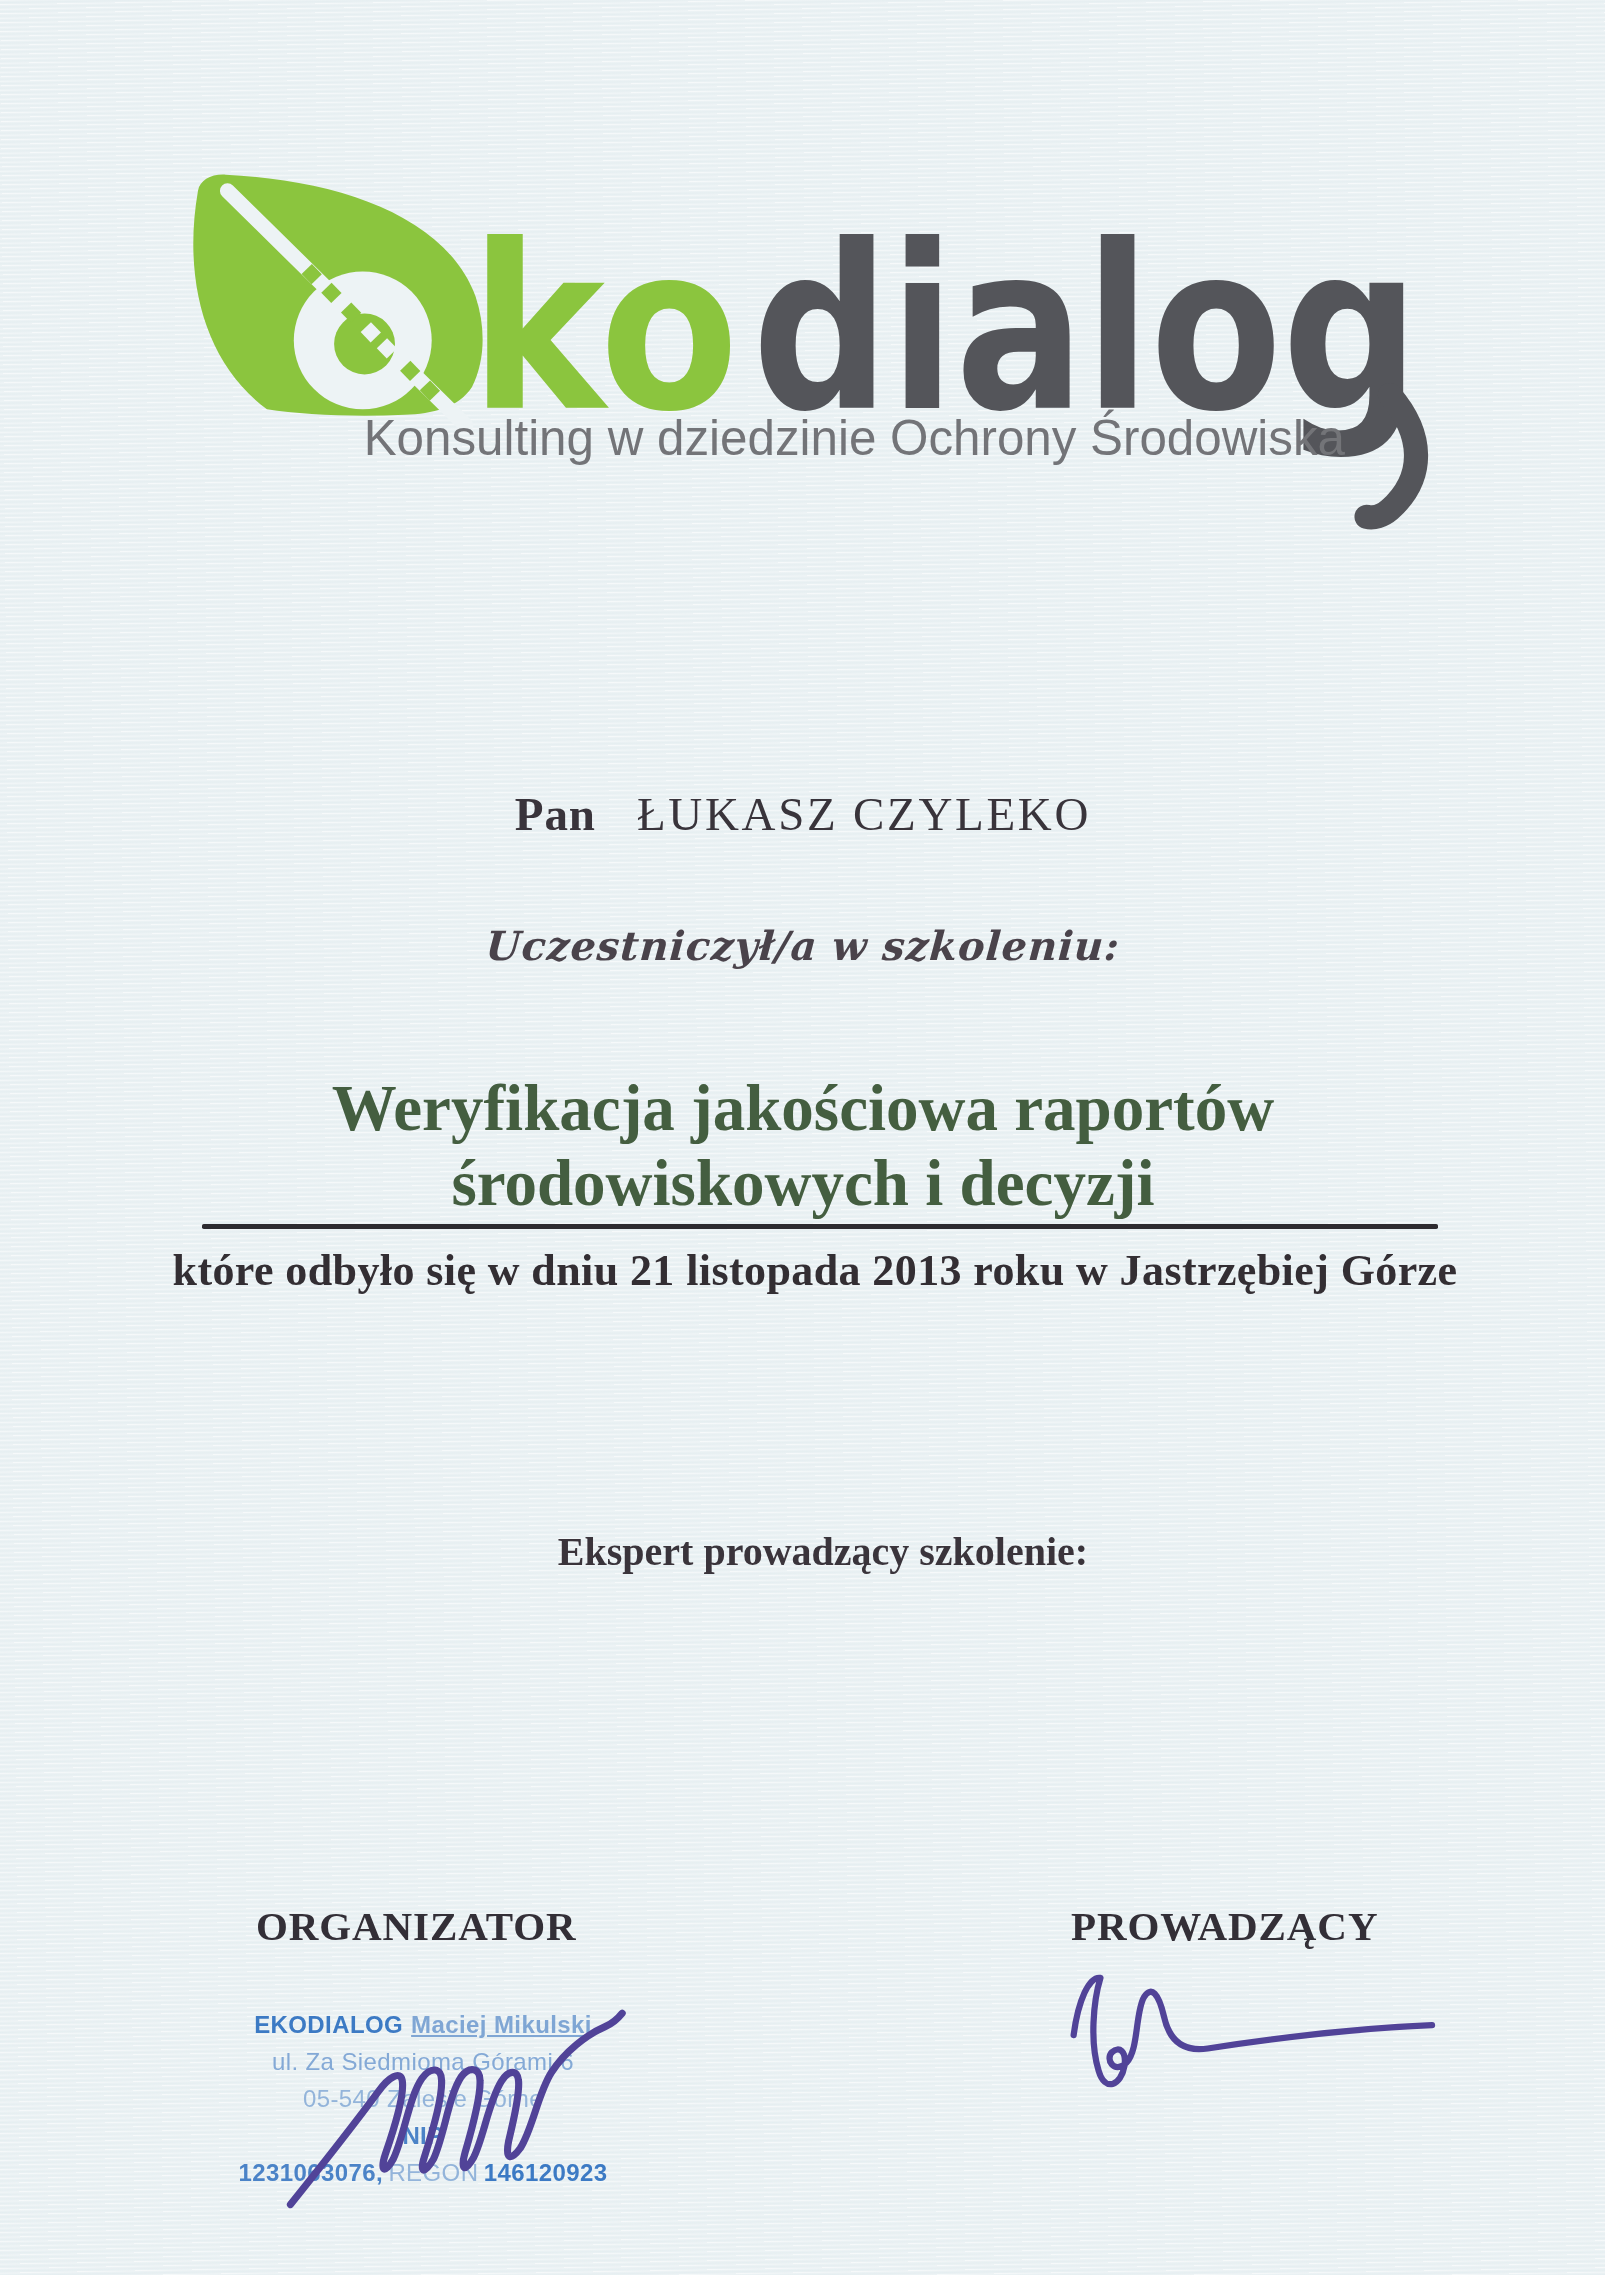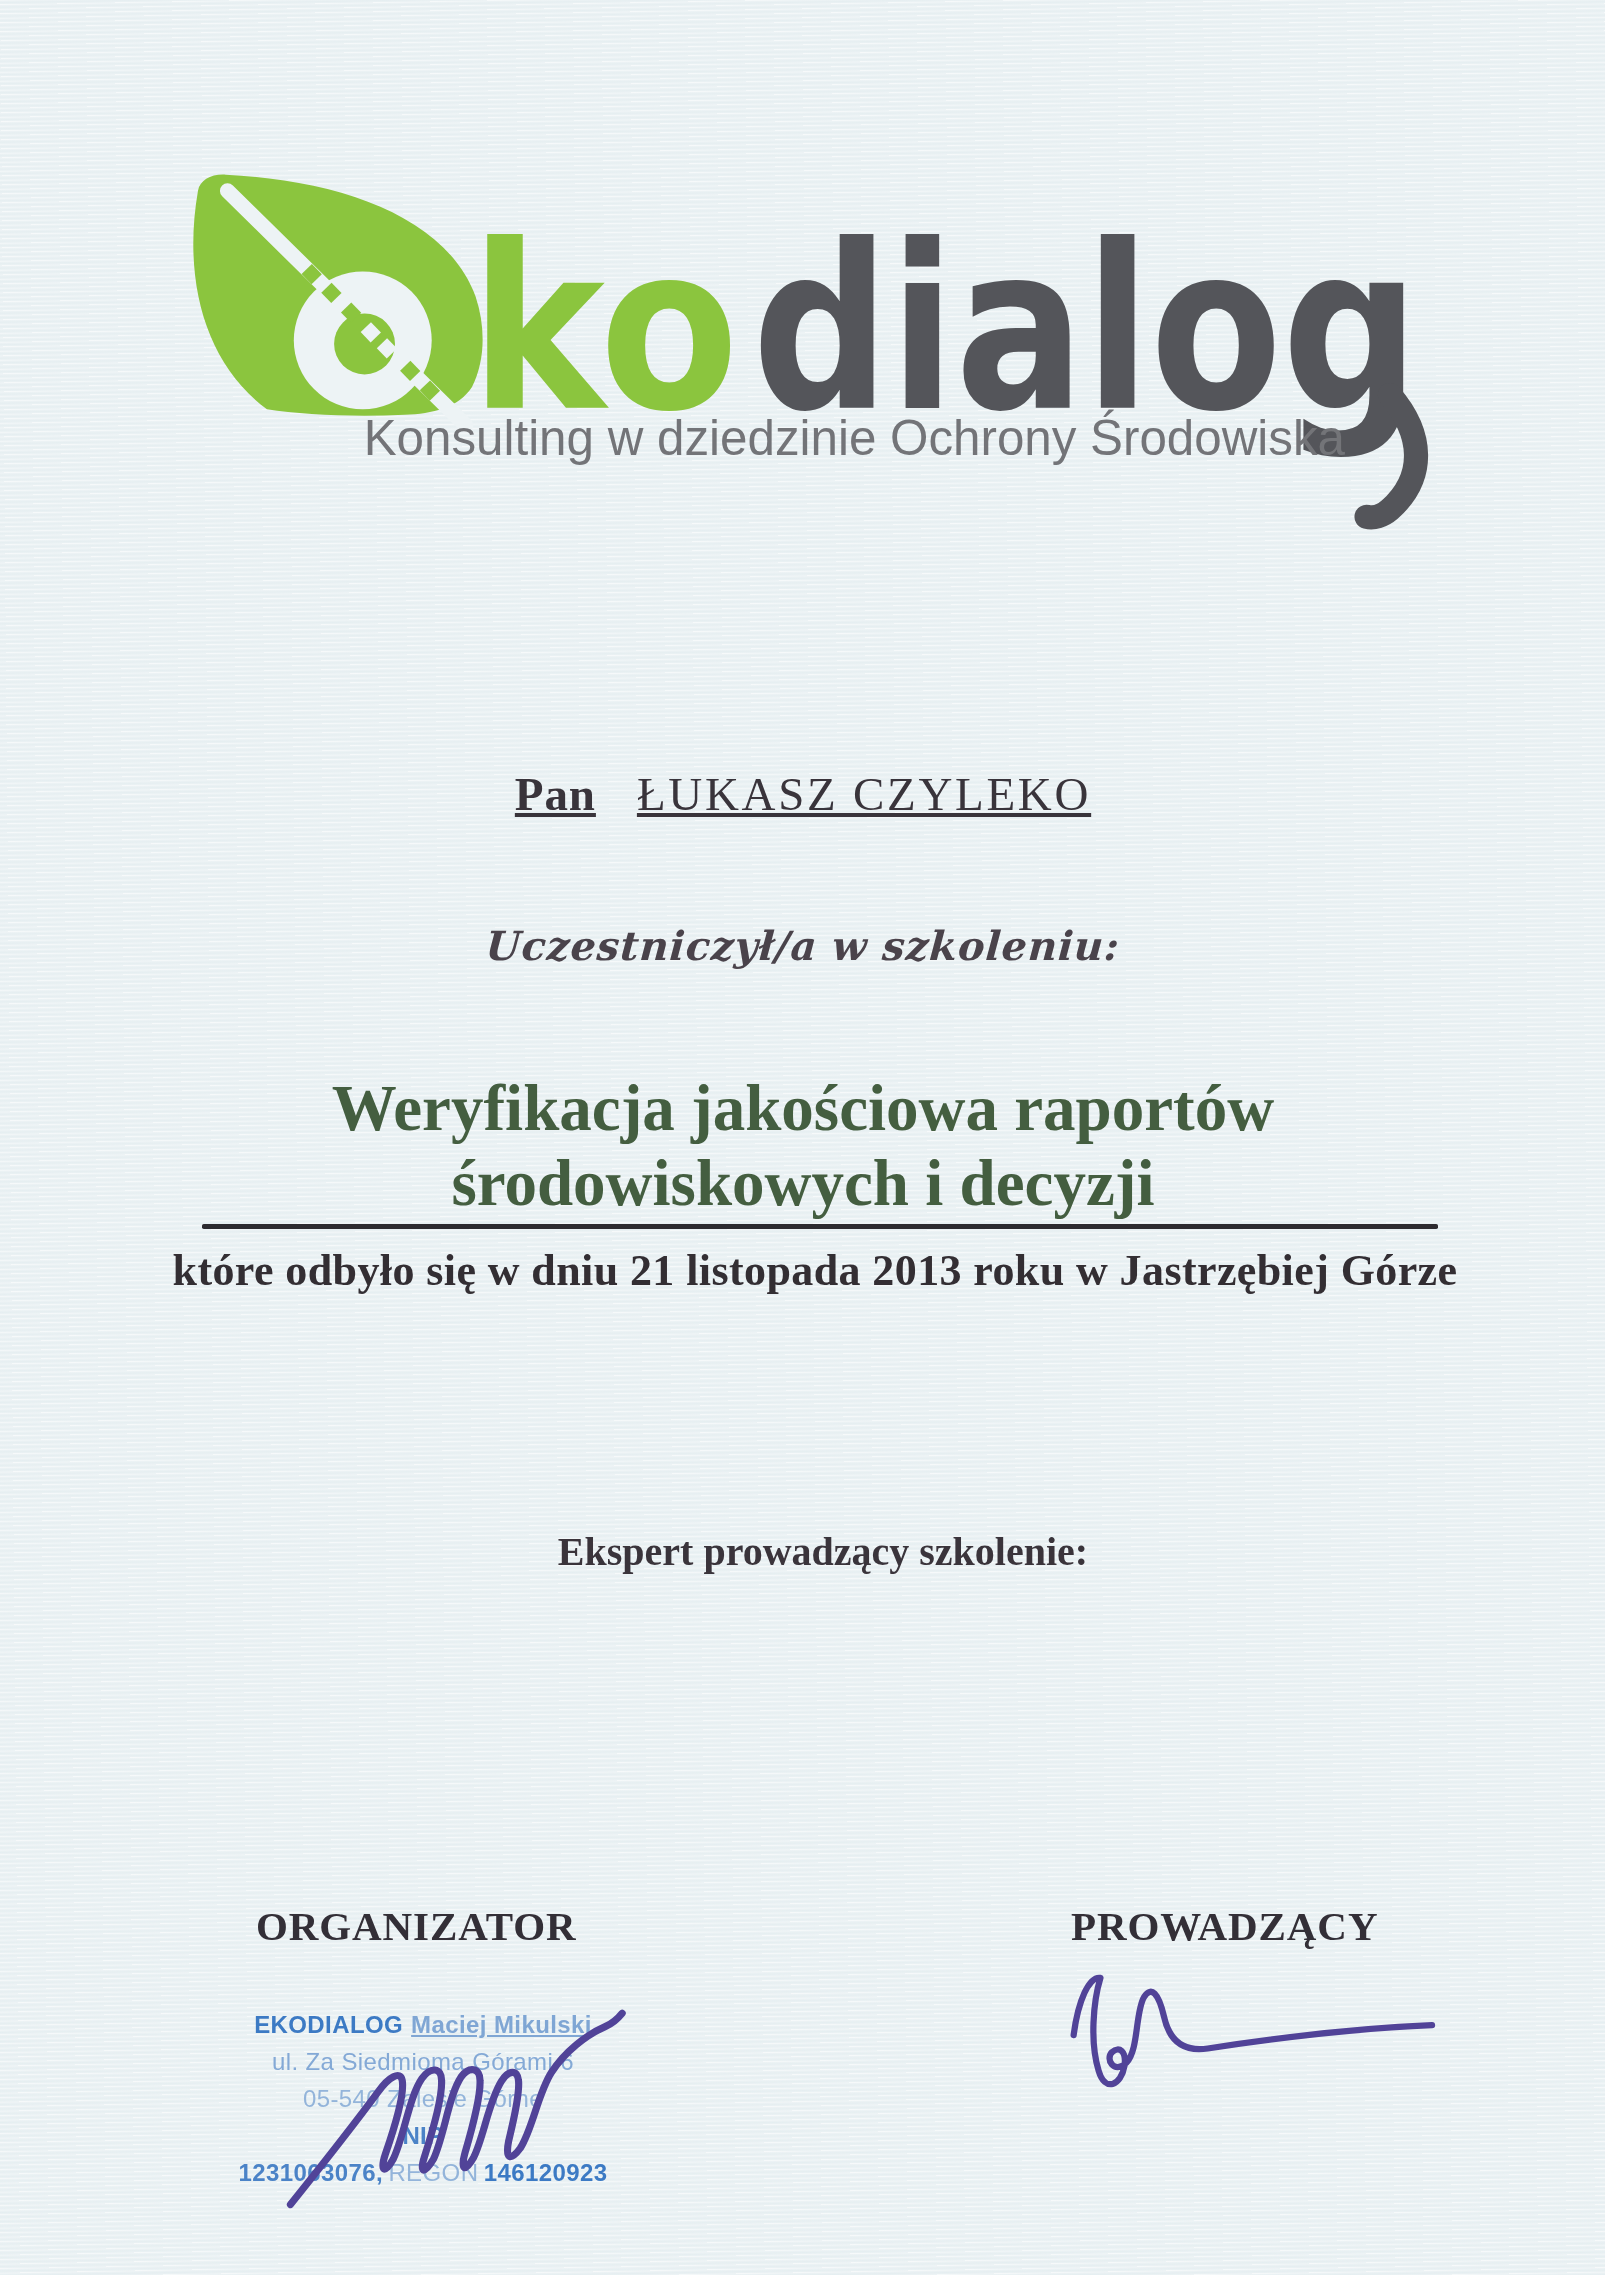--- a/index.html
+++ b/index.html
@@ -11,21 +11,21 @@
       rgba(255,255,255,.55) 0px, rgba(255,255,255,0) 0.9px,
       rgba(213,228,232,.30) 2.7px, rgba(255,255,255,0) 4.5px);
     overflow:hidden;
     font-family:"Liberation Serif", serif;
     color:#39343b;
   }
   .abs{position:absolute;}
   .centerline{position:absolute;left:0;width:100%;text-align:center;}
 
   
-  .name-line{top:767px;font-size:47px;color:#39343b;text-decoration:underline;}
+  .name-line{top:787px;font-size:47px;color:#39343b;}
   .name-line .pan{font-weight:bold;margin-right:41px;letter-spacing:0.9px;}
   .name-line .name{letter-spacing:2.7px;}
 
   
   .script-line{
     top:922px;font-size:40px;font-weight:bold;font-style:italic;
     font-family:"DejaVu Serif", serif;color:#4a434b;
     transform:skewX(-4deg);letter-spacing:0.9px;
   }
 

